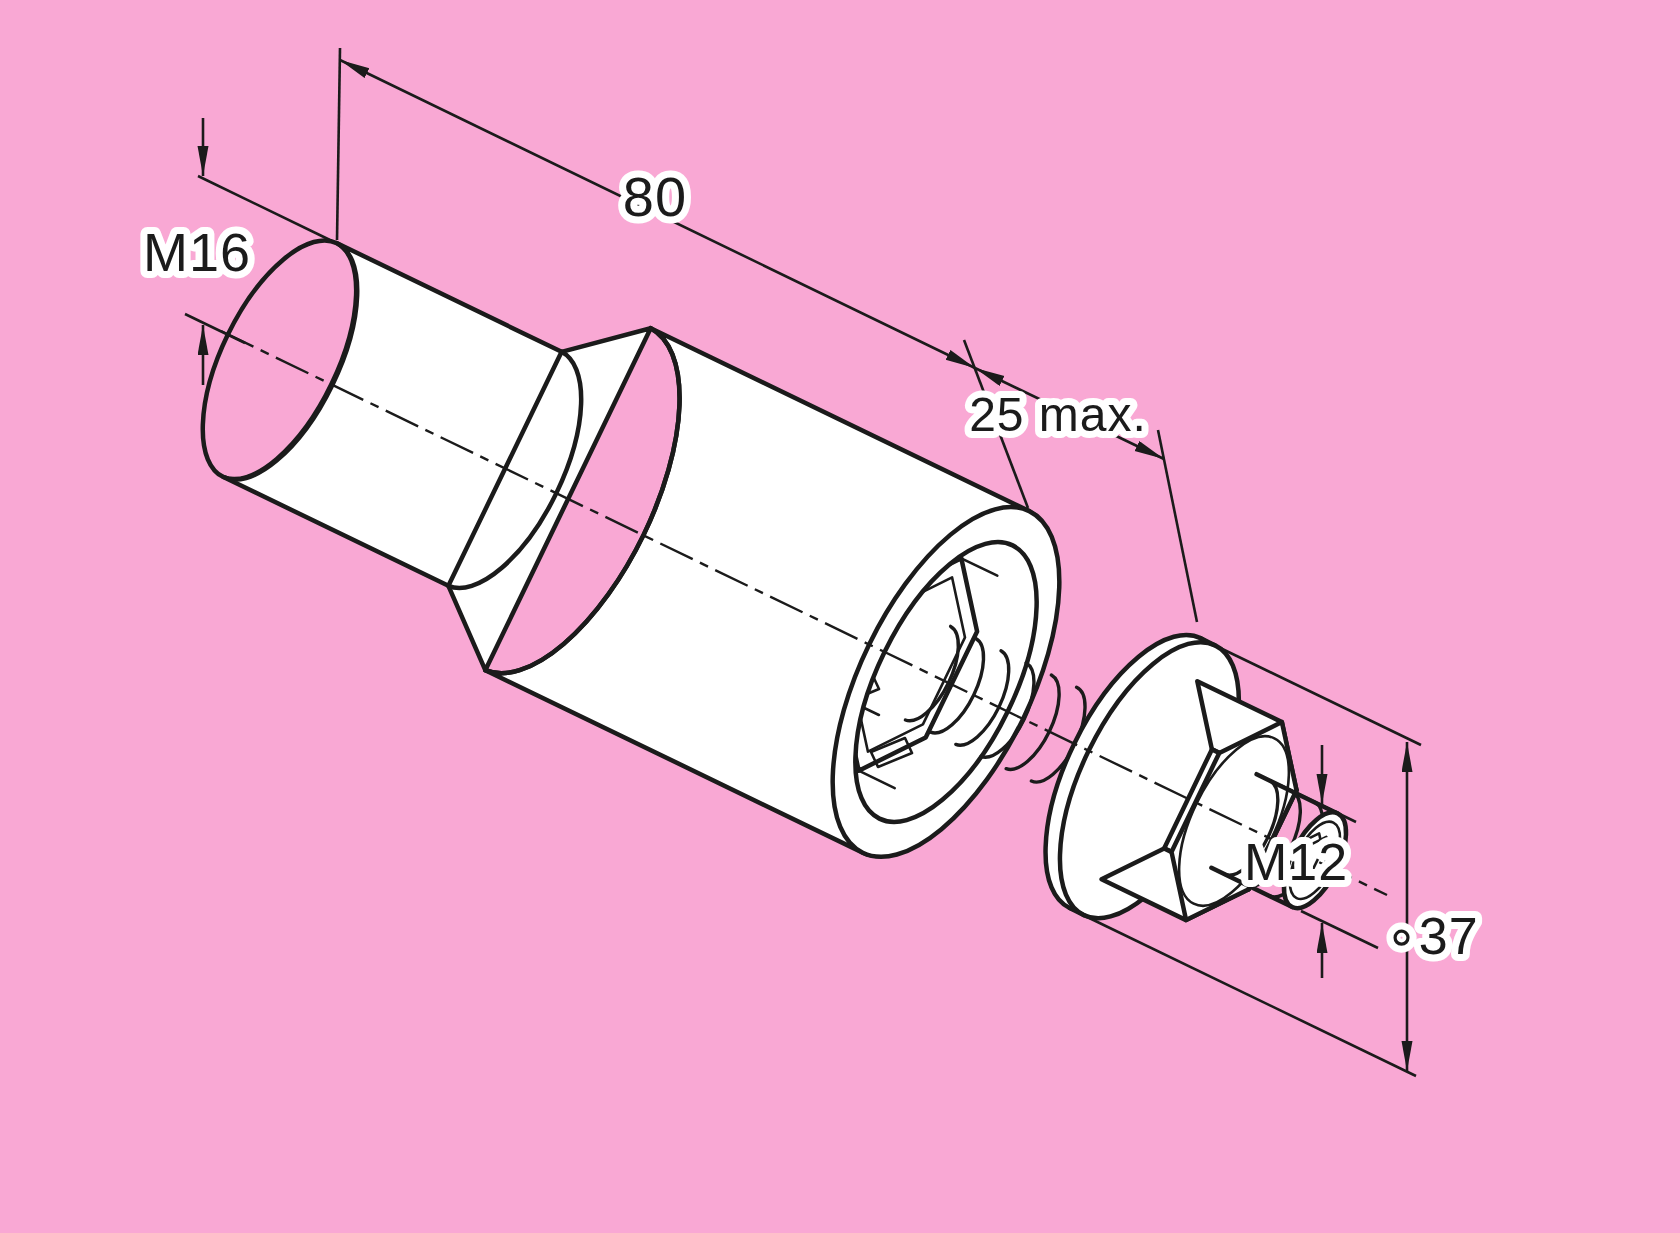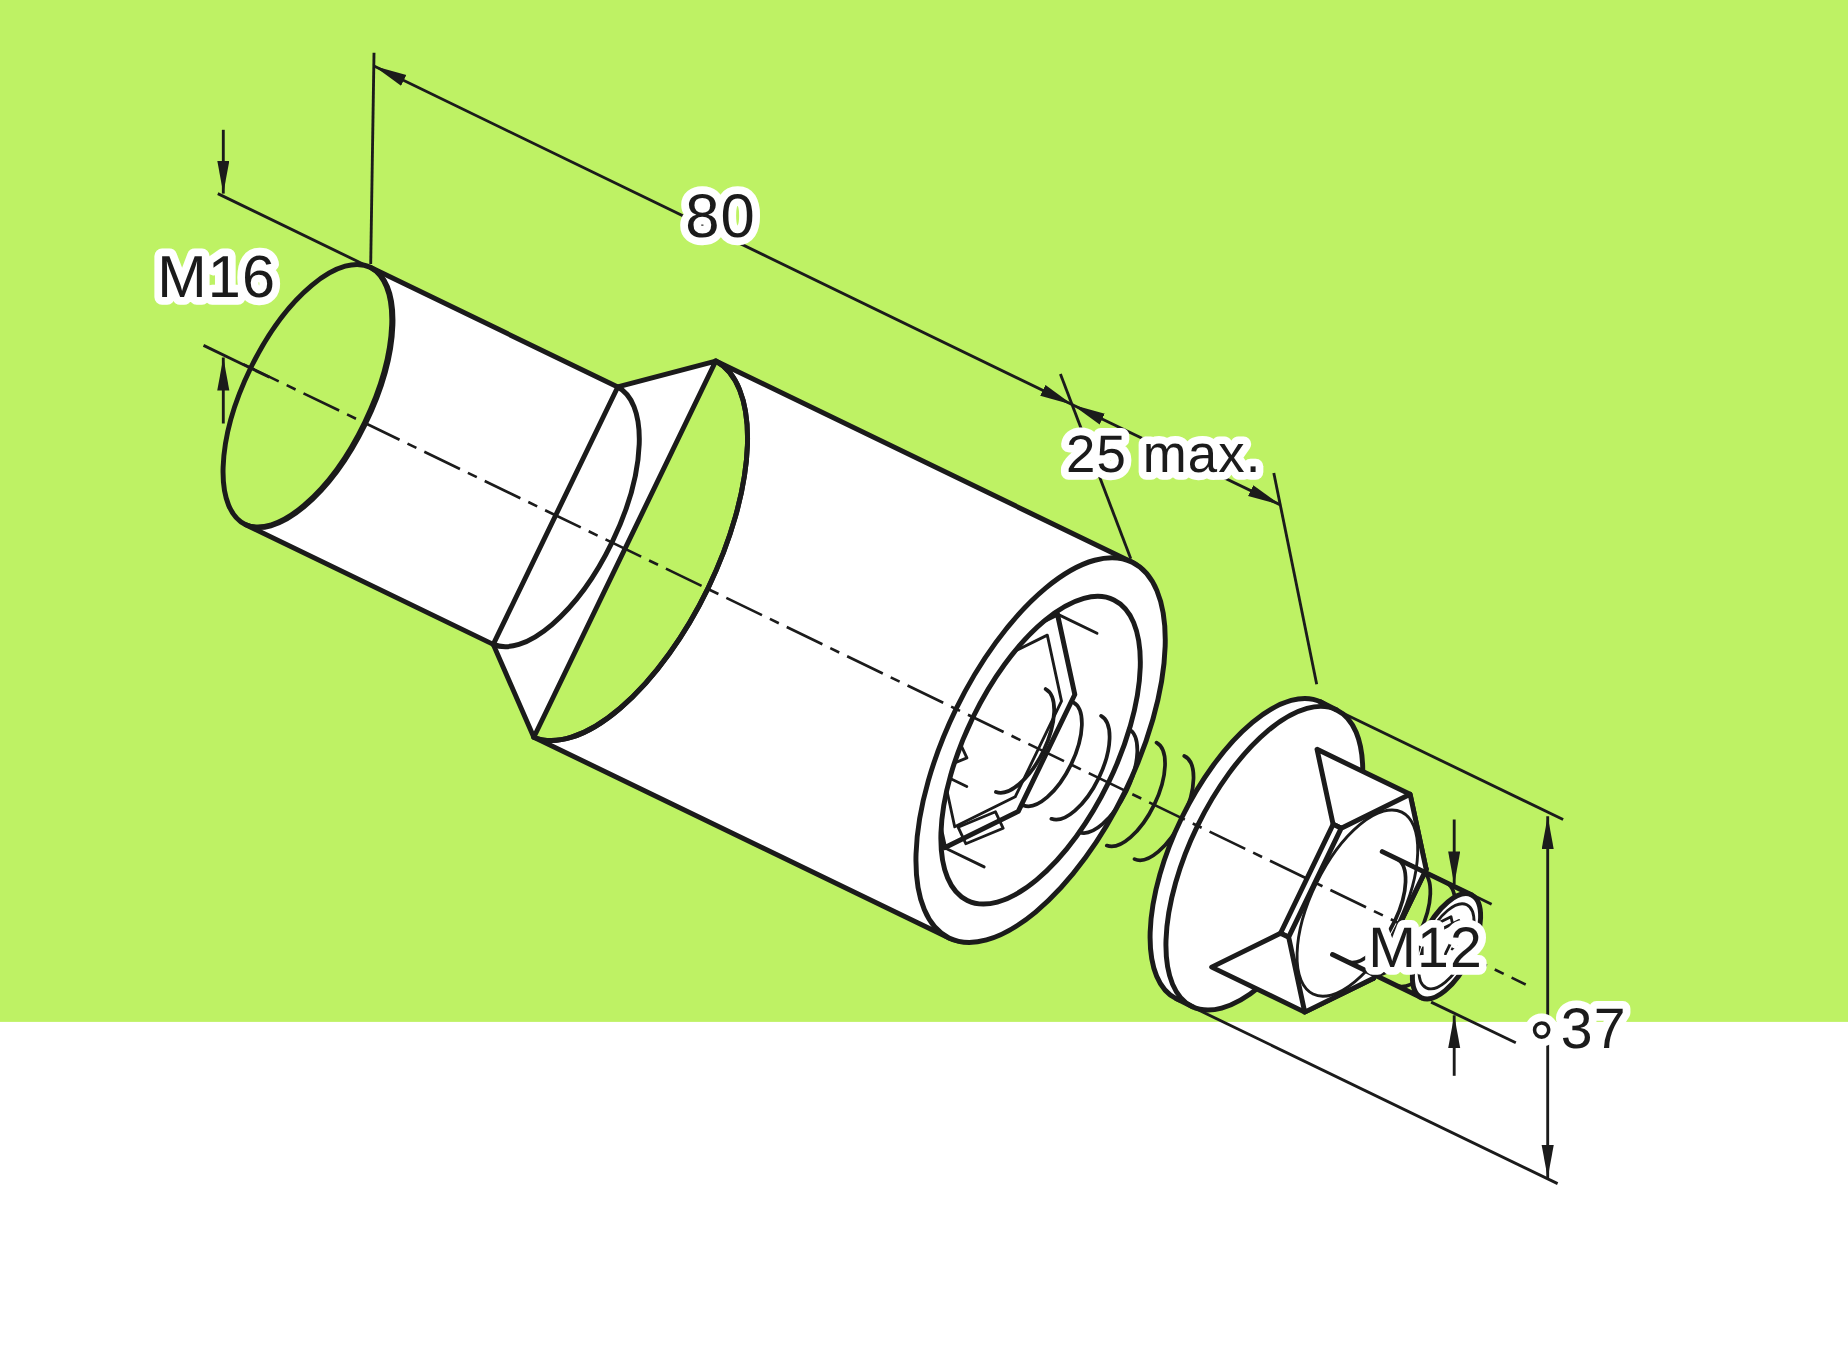--- a/index.html
+++ b/index.html
@@ -6,22 +6,22 @@
     margin: 0;
     padding: 0;
     background: #ffffff;
     width: 1680px;
     height: 1233px;
     overflow: hidden;
     font-family: "Liberation Sans", sans-serif;
   }
   .drawing-stage {
     width: 1680px;
-    height: 929px;
-    background: #bef264;
+    height: 1233px;
+    background: #f9a8d4;
   }
   svg { display: block; }
   .outline {
     fill: none;
     stroke: #1b1b1b;
     stroke-width: 4.5;
     stroke-linecap: round;
     stroke-linejoin: round;
   }
   .outline-fill {

